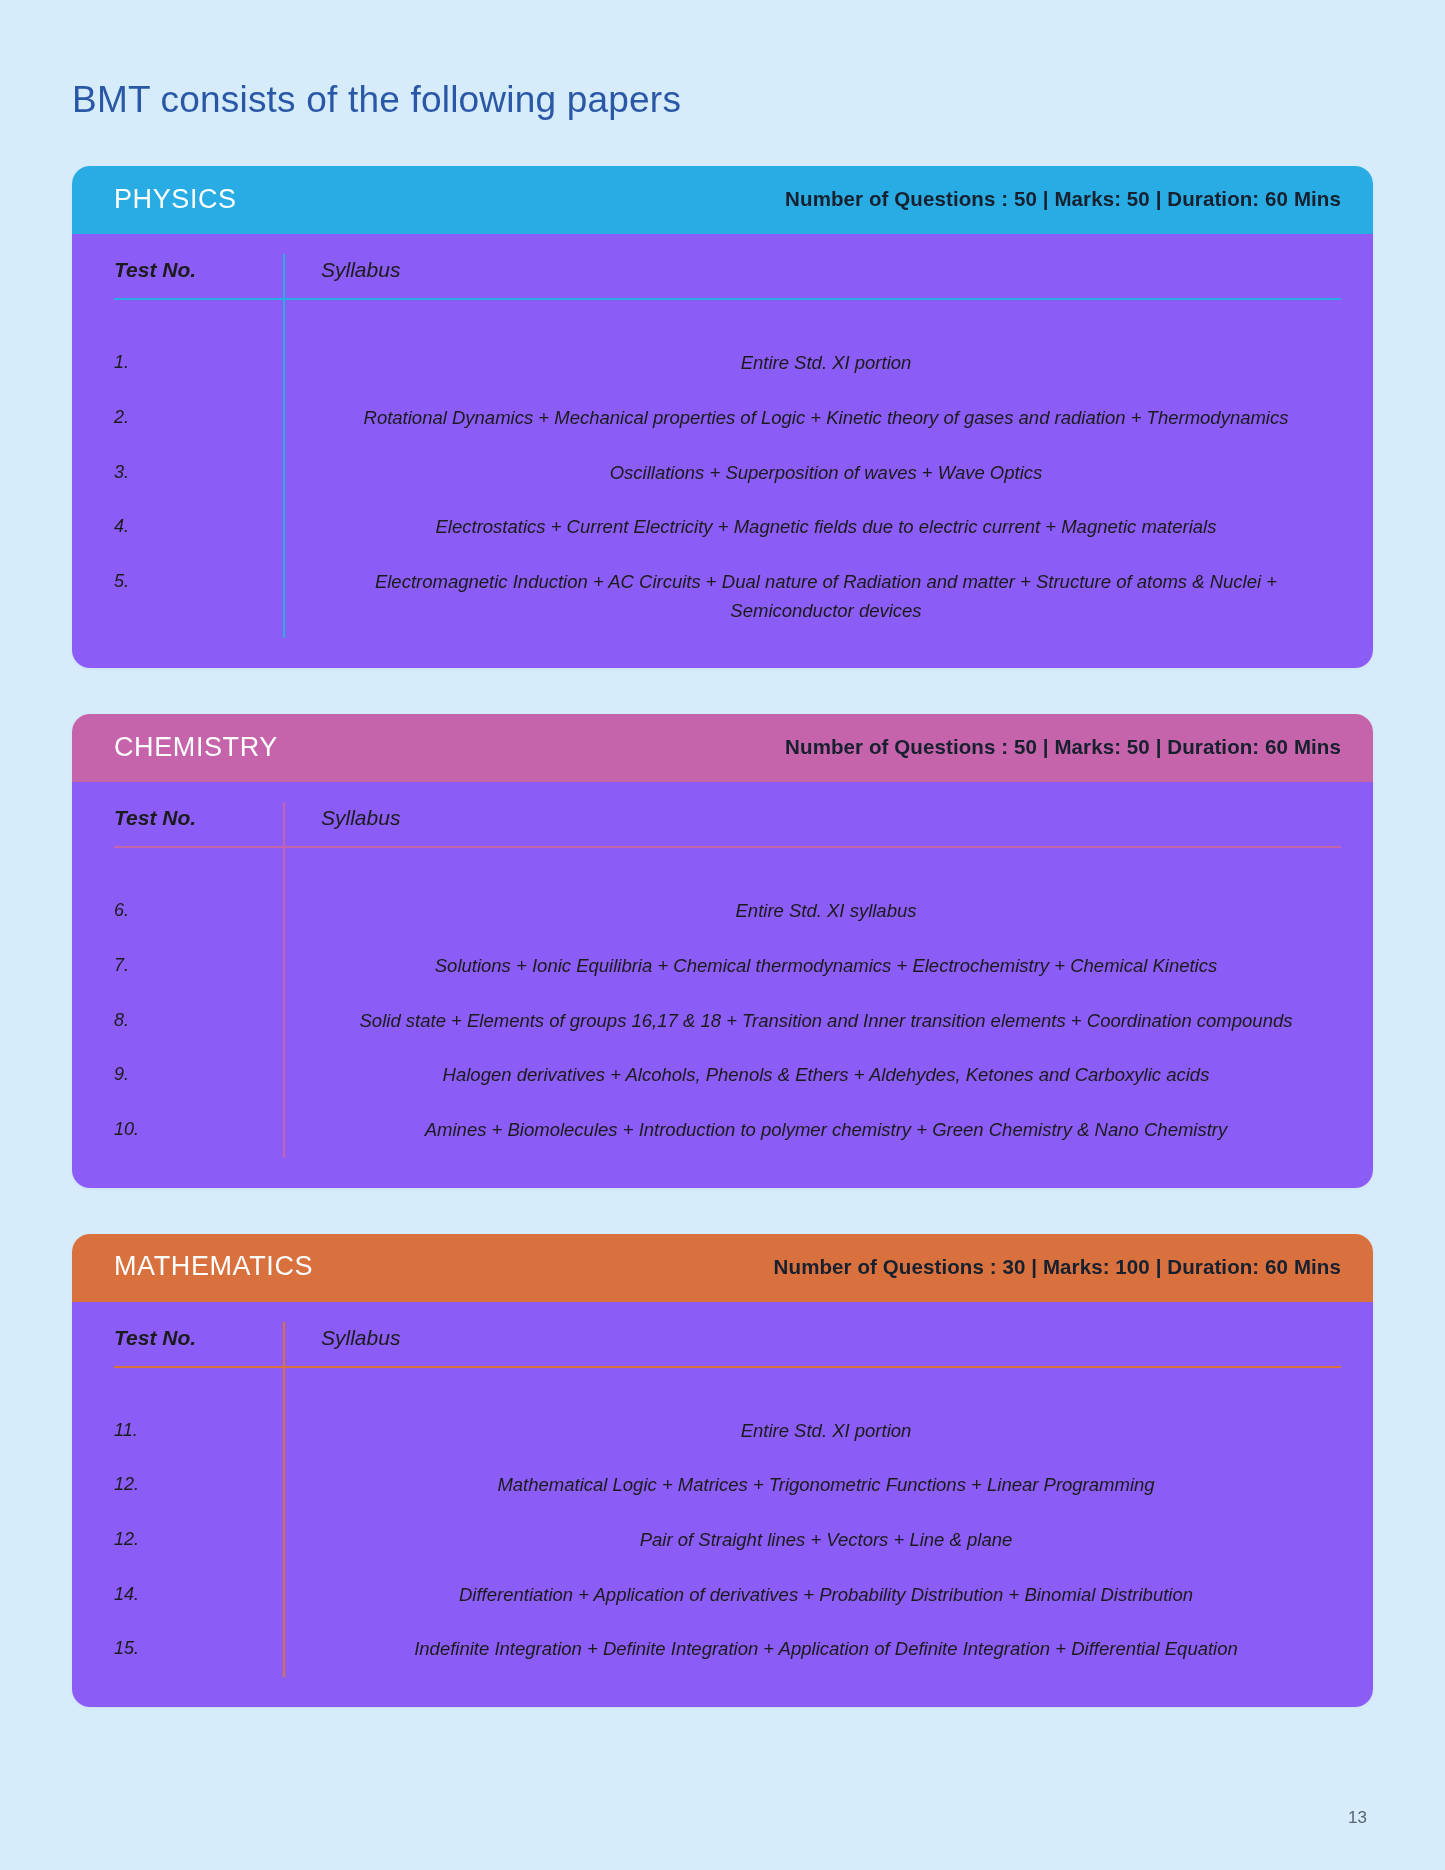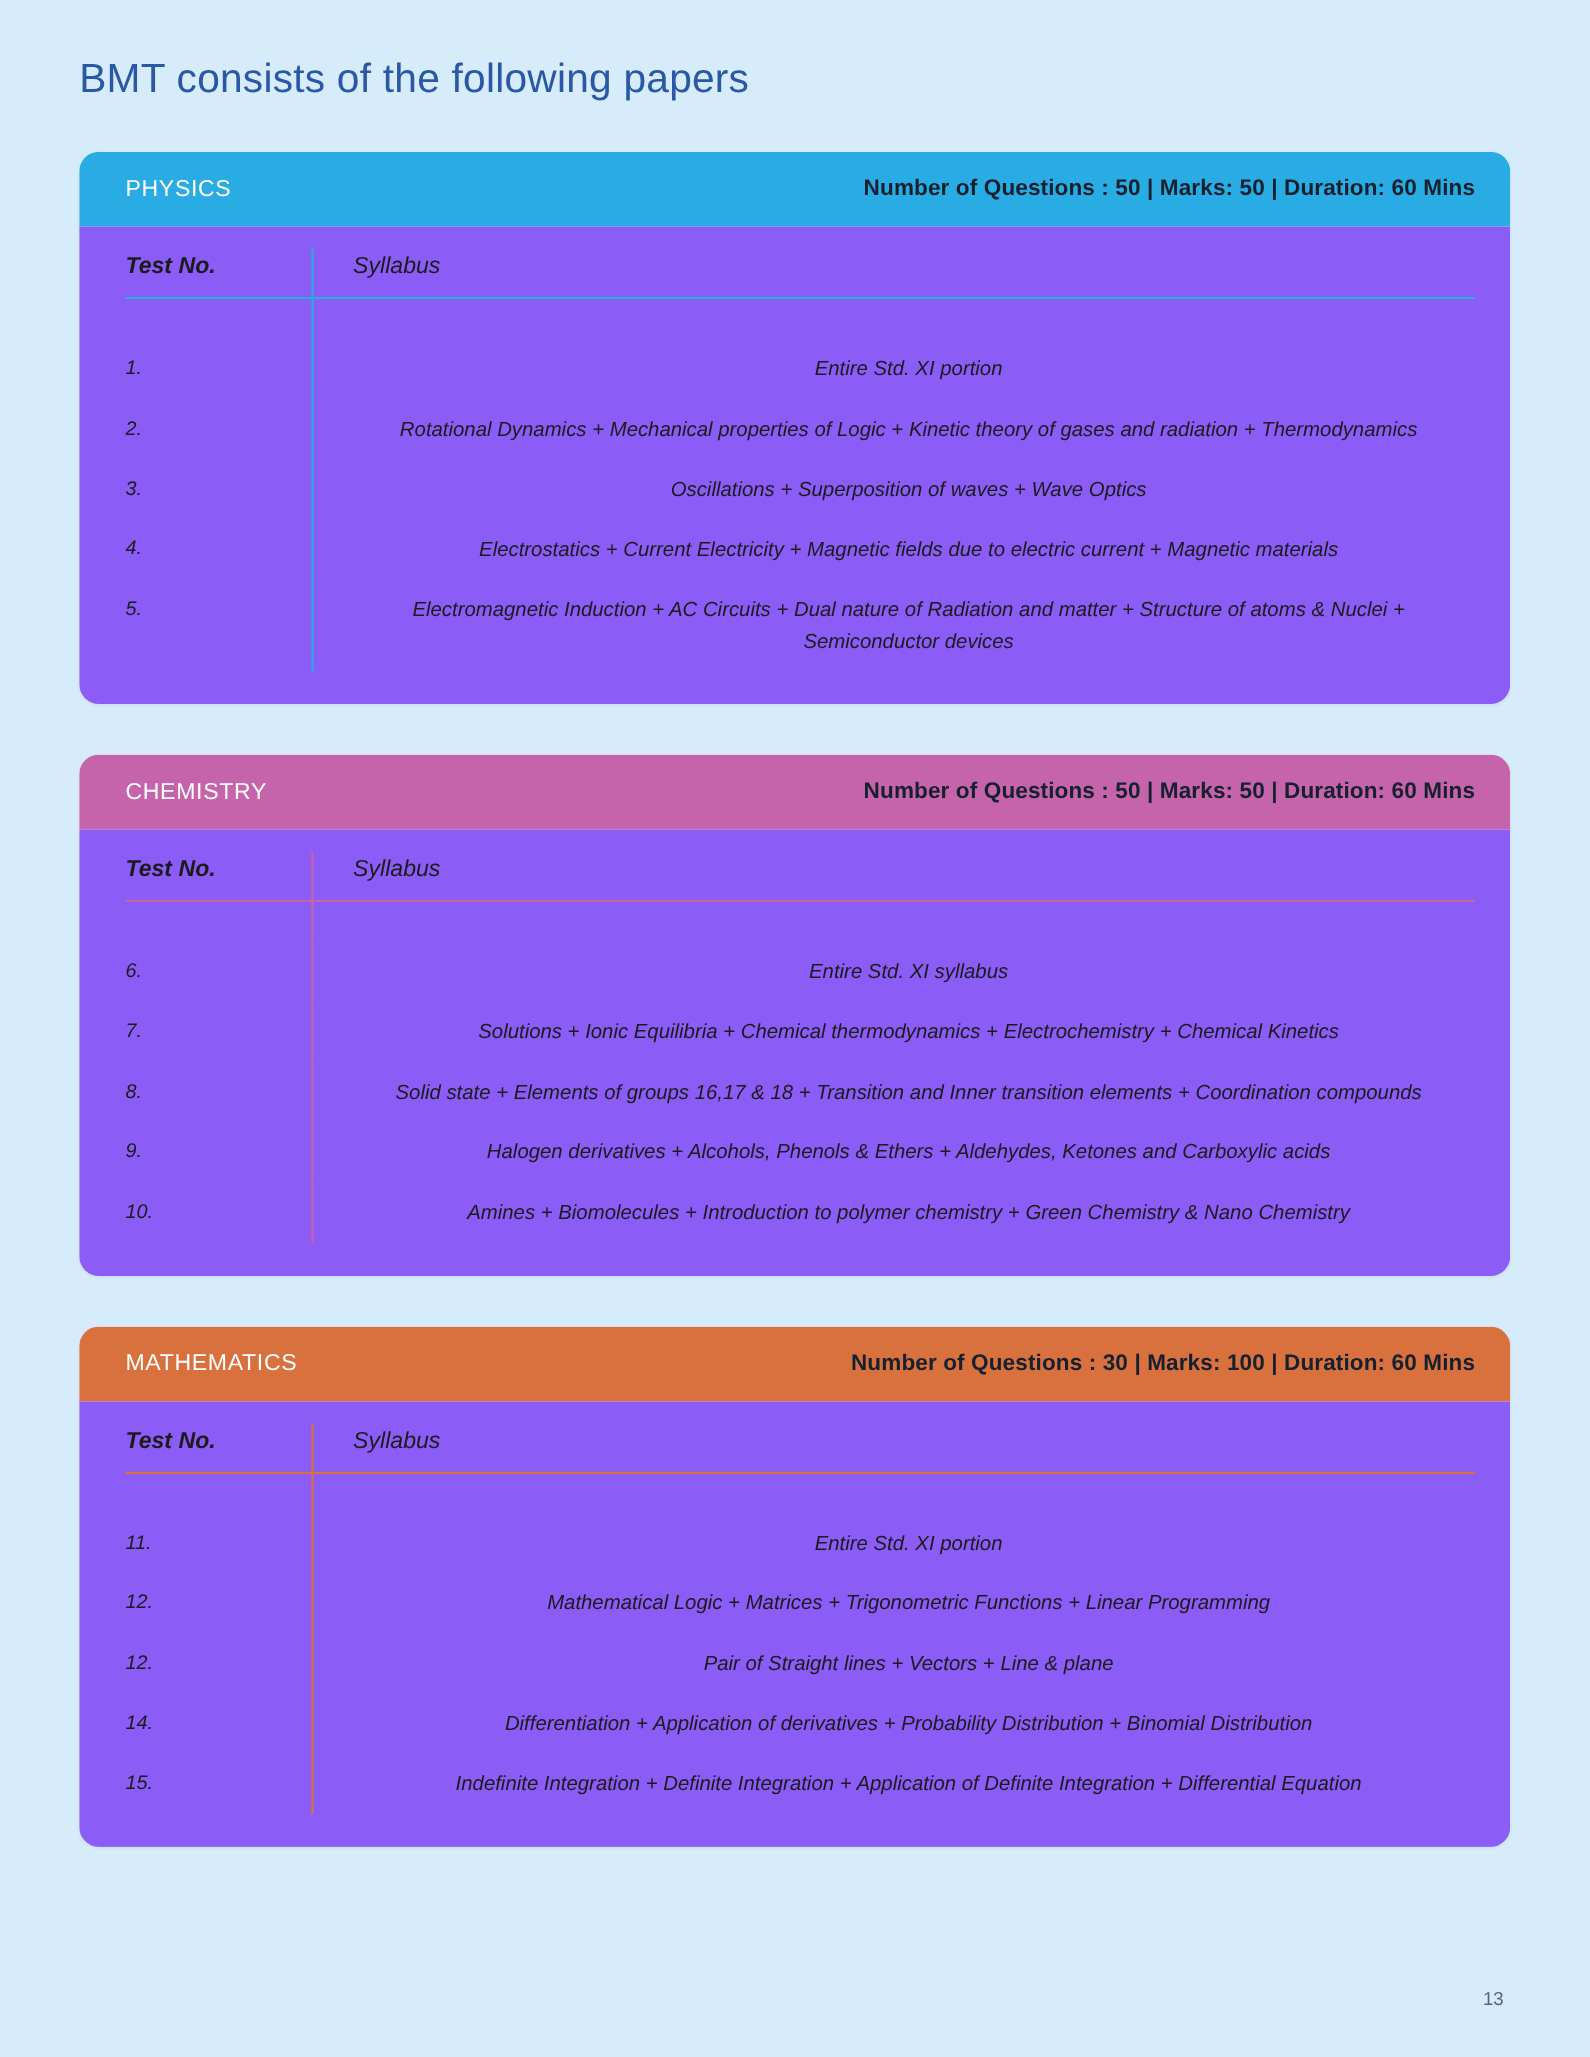--- a/index.html
+++ b/index.html
@@ -22,21 +22,21 @@
     height: 1870px;
     box-sizing: border-box;
     padding: 0 72px;
   }
 
   .page-title {
     font-size: 37px;
     color: #2a58a6;
     font-weight: 400;
     letter-spacing: 0.2px;
-    padding-top: 50px;
+    padding-top: 78px;
     padding-left: -4px;
     margin: 0 0 44px 0;
     line-height: 1.2;
   }
 
   .card {
     position: relative;
     border-radius: 18px;
     background: #ffffff;
     box-shadow: 0 1px 3px rgba(0,0,0,0.05);
@@ -47,21 +47,21 @@
   .card-header {
     display: flex;
     align-items: center;
     justify-content: space-between;
     padding: 14px 32px 16px 42px;
     min-height: 38px;
   }
 
   .subject-name {
     color: #ffffff;
-    font-size: 21px;
+    font-size: 27px;
     font-weight: 400;
     letter-spacing: 0.6px;
     line-height: 1.1;
   }
 
   .meta {
     color: #16202e;
     font-size: 20.5px;
     font-weight: 700;
     letter-spacing: 0.1px;

